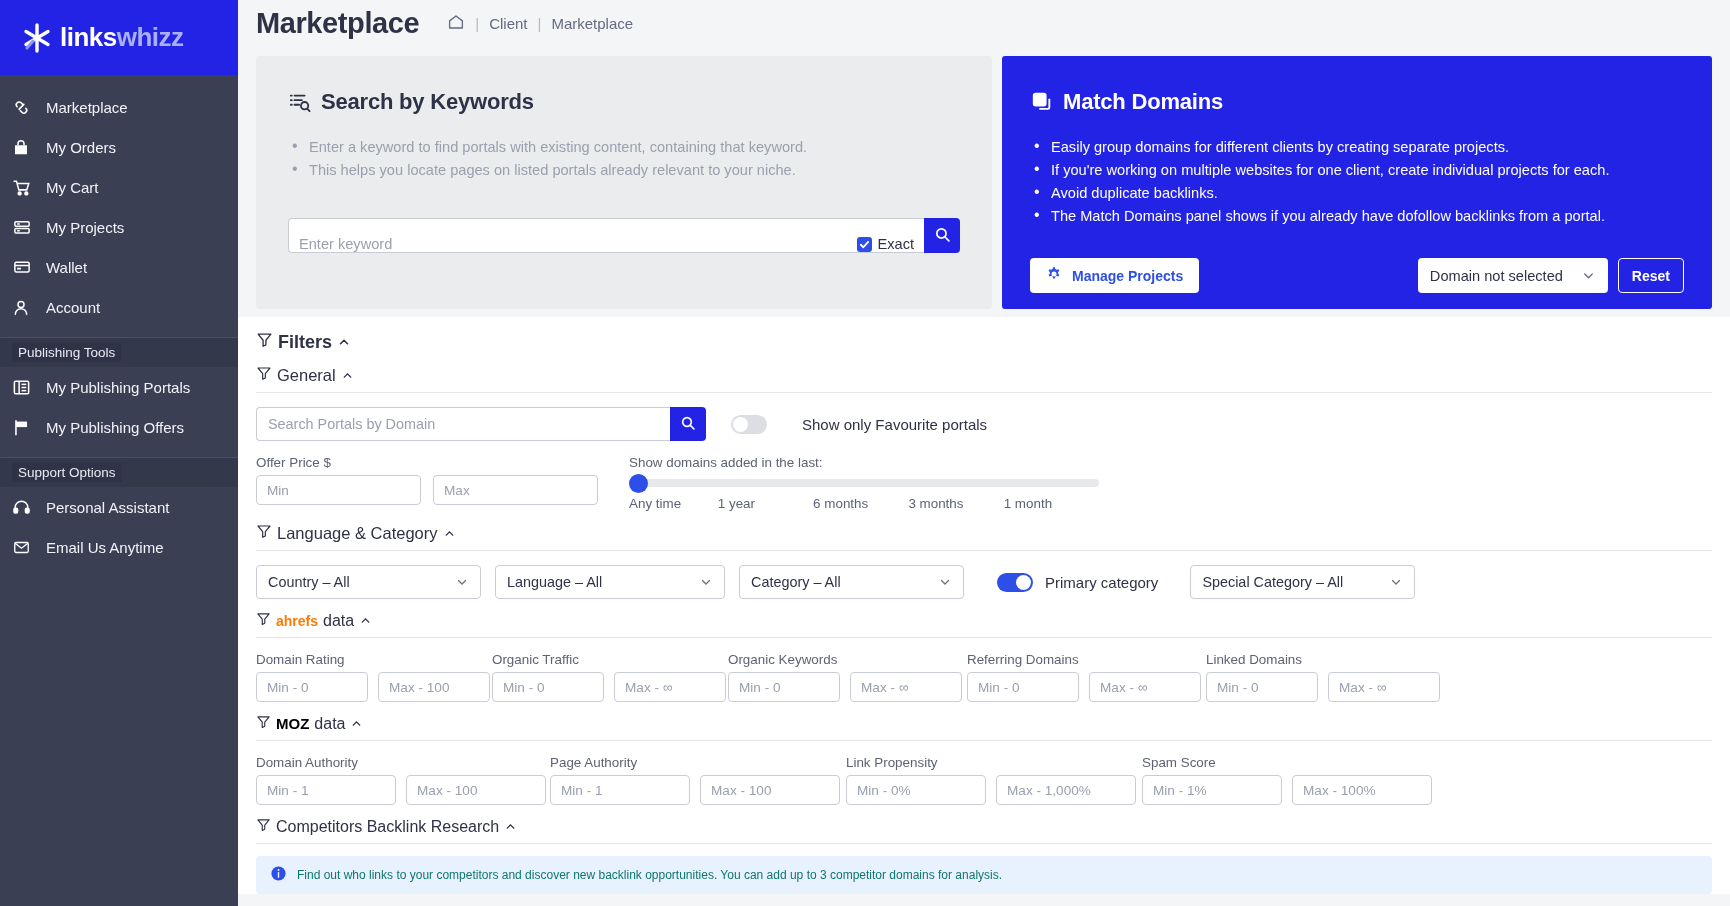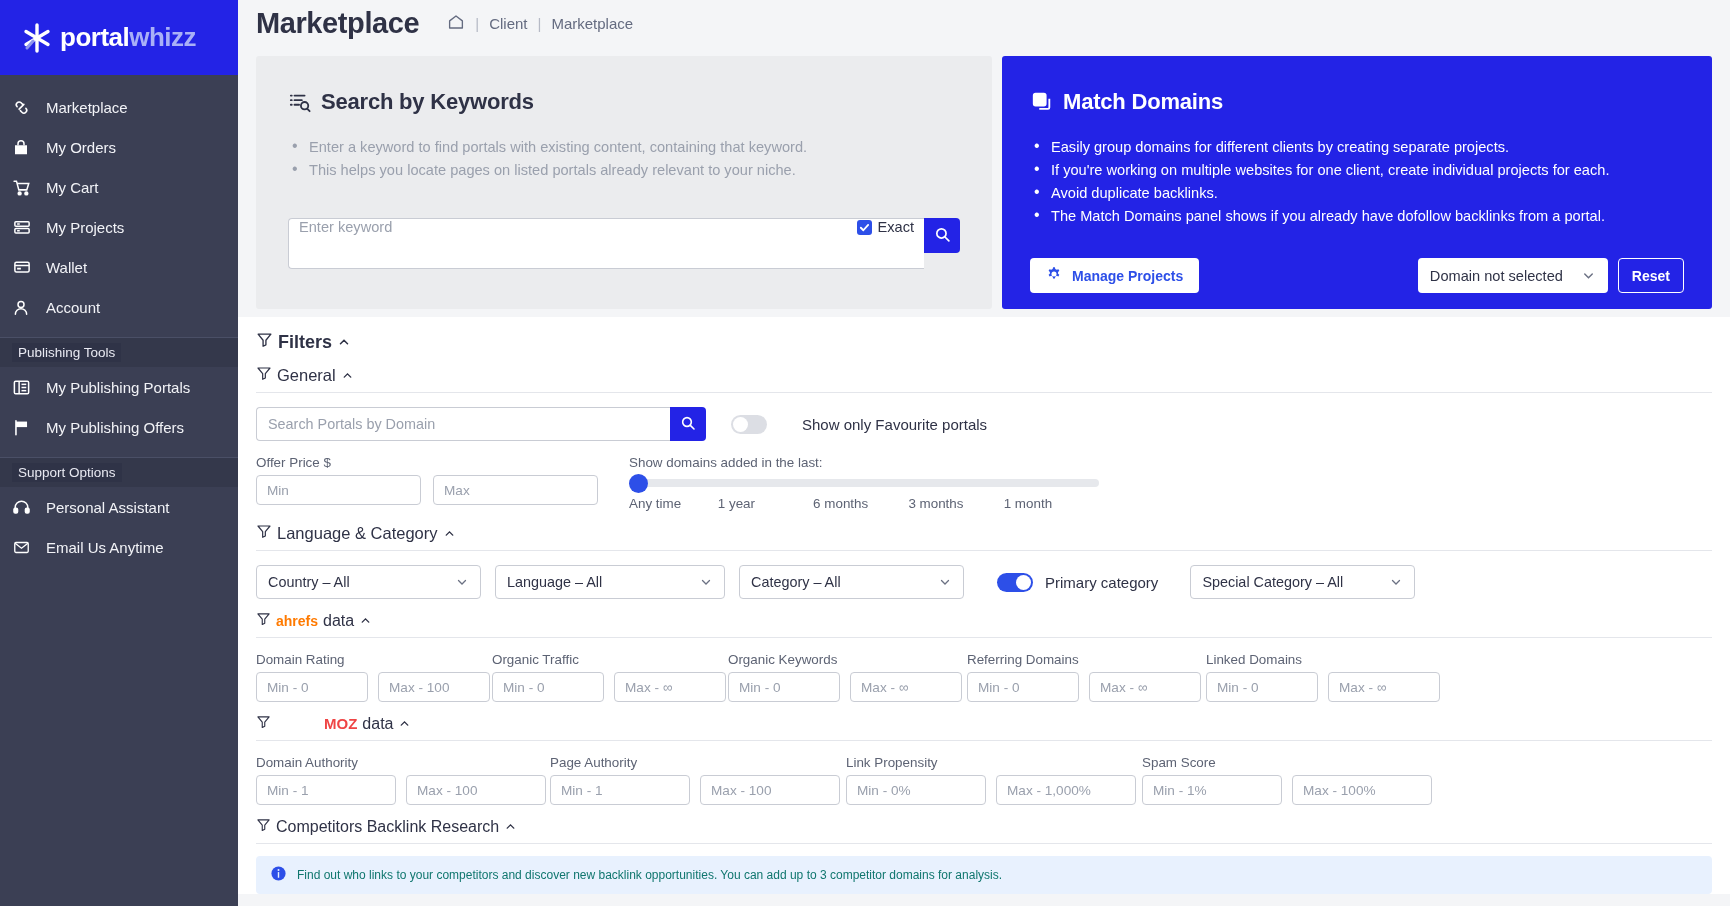--- a/index.html
+++ b/index.html
@@ -84,23 +84,23 @@
     line-height: 20px; margin-bottom: 3px;
   }
   .bullets li::before {
     content: "•"; position: absolute; left: 4px; top: -1px; font-size: 16px;
   }
   .panel-search .bullets li { color: #9aa0ad; }
   .panel-match .bullets li { color: #ffffff; }
 
   .kw-row { margin-top: 38px; display: flex; align-items: stretch; }
   .kw-input {
-    flex: 1; height: 51px; border: 1px solid #c9ccd4; border-right: none;
+    flex: 1; height: 35px; border: 1px solid #c9ccd4; border-right: none;
     border-radius: 4px 0 0 4px; background: #fff;
-    display: flex; align-items: flex-start; padding: 0 10px;
+    display: flex; align-items: flex-end; padding: 0 10px;
   }
   .kw-input input {
     flex: 1; border: none; outline: none; font-size: 14.6px;
     color: #2f3246; font-family: inherit; background: transparent;
   }
   .kw-input input::placeholder { color: #9aa0ad; }
   .exact { display: flex; align-items: center; gap: 6px; font-size: 14.6px; color: #2f3246; cursor: pointer; }
   .cbox {
     width: 15px; height: 15px; border-radius: 3px; background: #2d4fe8;
     display: flex; align-items: center; justify-content: center;
@@ -223,21 +223,21 @@
         <svg width="34" height="34" viewBox="0 0 34 34">
           <g stroke="#ffffff" stroke-width="3.4" stroke-linecap="round">
             <line x1="17" y1="4" x2="17" y2="30"></line>
             <line x1="6" y1="10.5" x2="28" y2="23.5"></line>
             <line x1="28" y1="10.5" x2="6" y2="23.5"></line>
           </g>
           <line x1="13" y1="20" x2="7" y2="27" stroke="#8e96ee" stroke-width="3" stroke-linecap="round"></line>
         </svg>
       </span>
       <span class="logo-text">
-        <span class="a">portal</span><span class="b">whizz</span>
+        <span class="a">links</span><span class="b">whizz</span>
       </span>
     </div>
 
     <nav class="nav">
       <div class="nav-item">
         <span class="nav-ico">
           <svg width="19" height="19" viewBox="0 0 24 24" fill="none" stroke="#fff" stroke-width="2" stroke-linecap="round">
             <path d="M9 14 L15 8"></path>
               <path d="M6.5 11 a3.5 3.5 0 0 1 5-5 l2 2"></path>
               <path d="M17.5 13 a3.5 3.5 0 0 1-5 5 l-2-2"></path>
@@ -642,21 +642,21 @@
           </div>
         </div>
       </div>
 
       <div class="sub-head small">
         <span>
           <svg width="15" height="15" viewBox="0 0 24 24" fill="none" stroke="#2f3246" stroke-width="1.8" stroke-linejoin="round">
               <path d="M3 4.5 h18 l-7 8.5 v6.5 l-4 2 v-8.5 z"></path>
             </svg>
         </span>
-        <span style="color:#ef4444;font-weight:700;font-size:15px;margin-left:48px;">MOZ</span>
+        <span style="color:#000000;font-weight:700;font-size:15px;">MOZ</span>
         <span>data</span>
         <span class="chev">
           <svg width="13" height="13" viewBox="0 0 24 24" fill="none" stroke="#2f3246" stroke-width="2.6" stroke-linecap="round">
               <path d="M6 15 l6-6 l6 6"></path>
             </svg>
         </span>
       </div>
       <div class="hr"></div>
 
       <div class="row gap" style="align-items:flex-start;">

